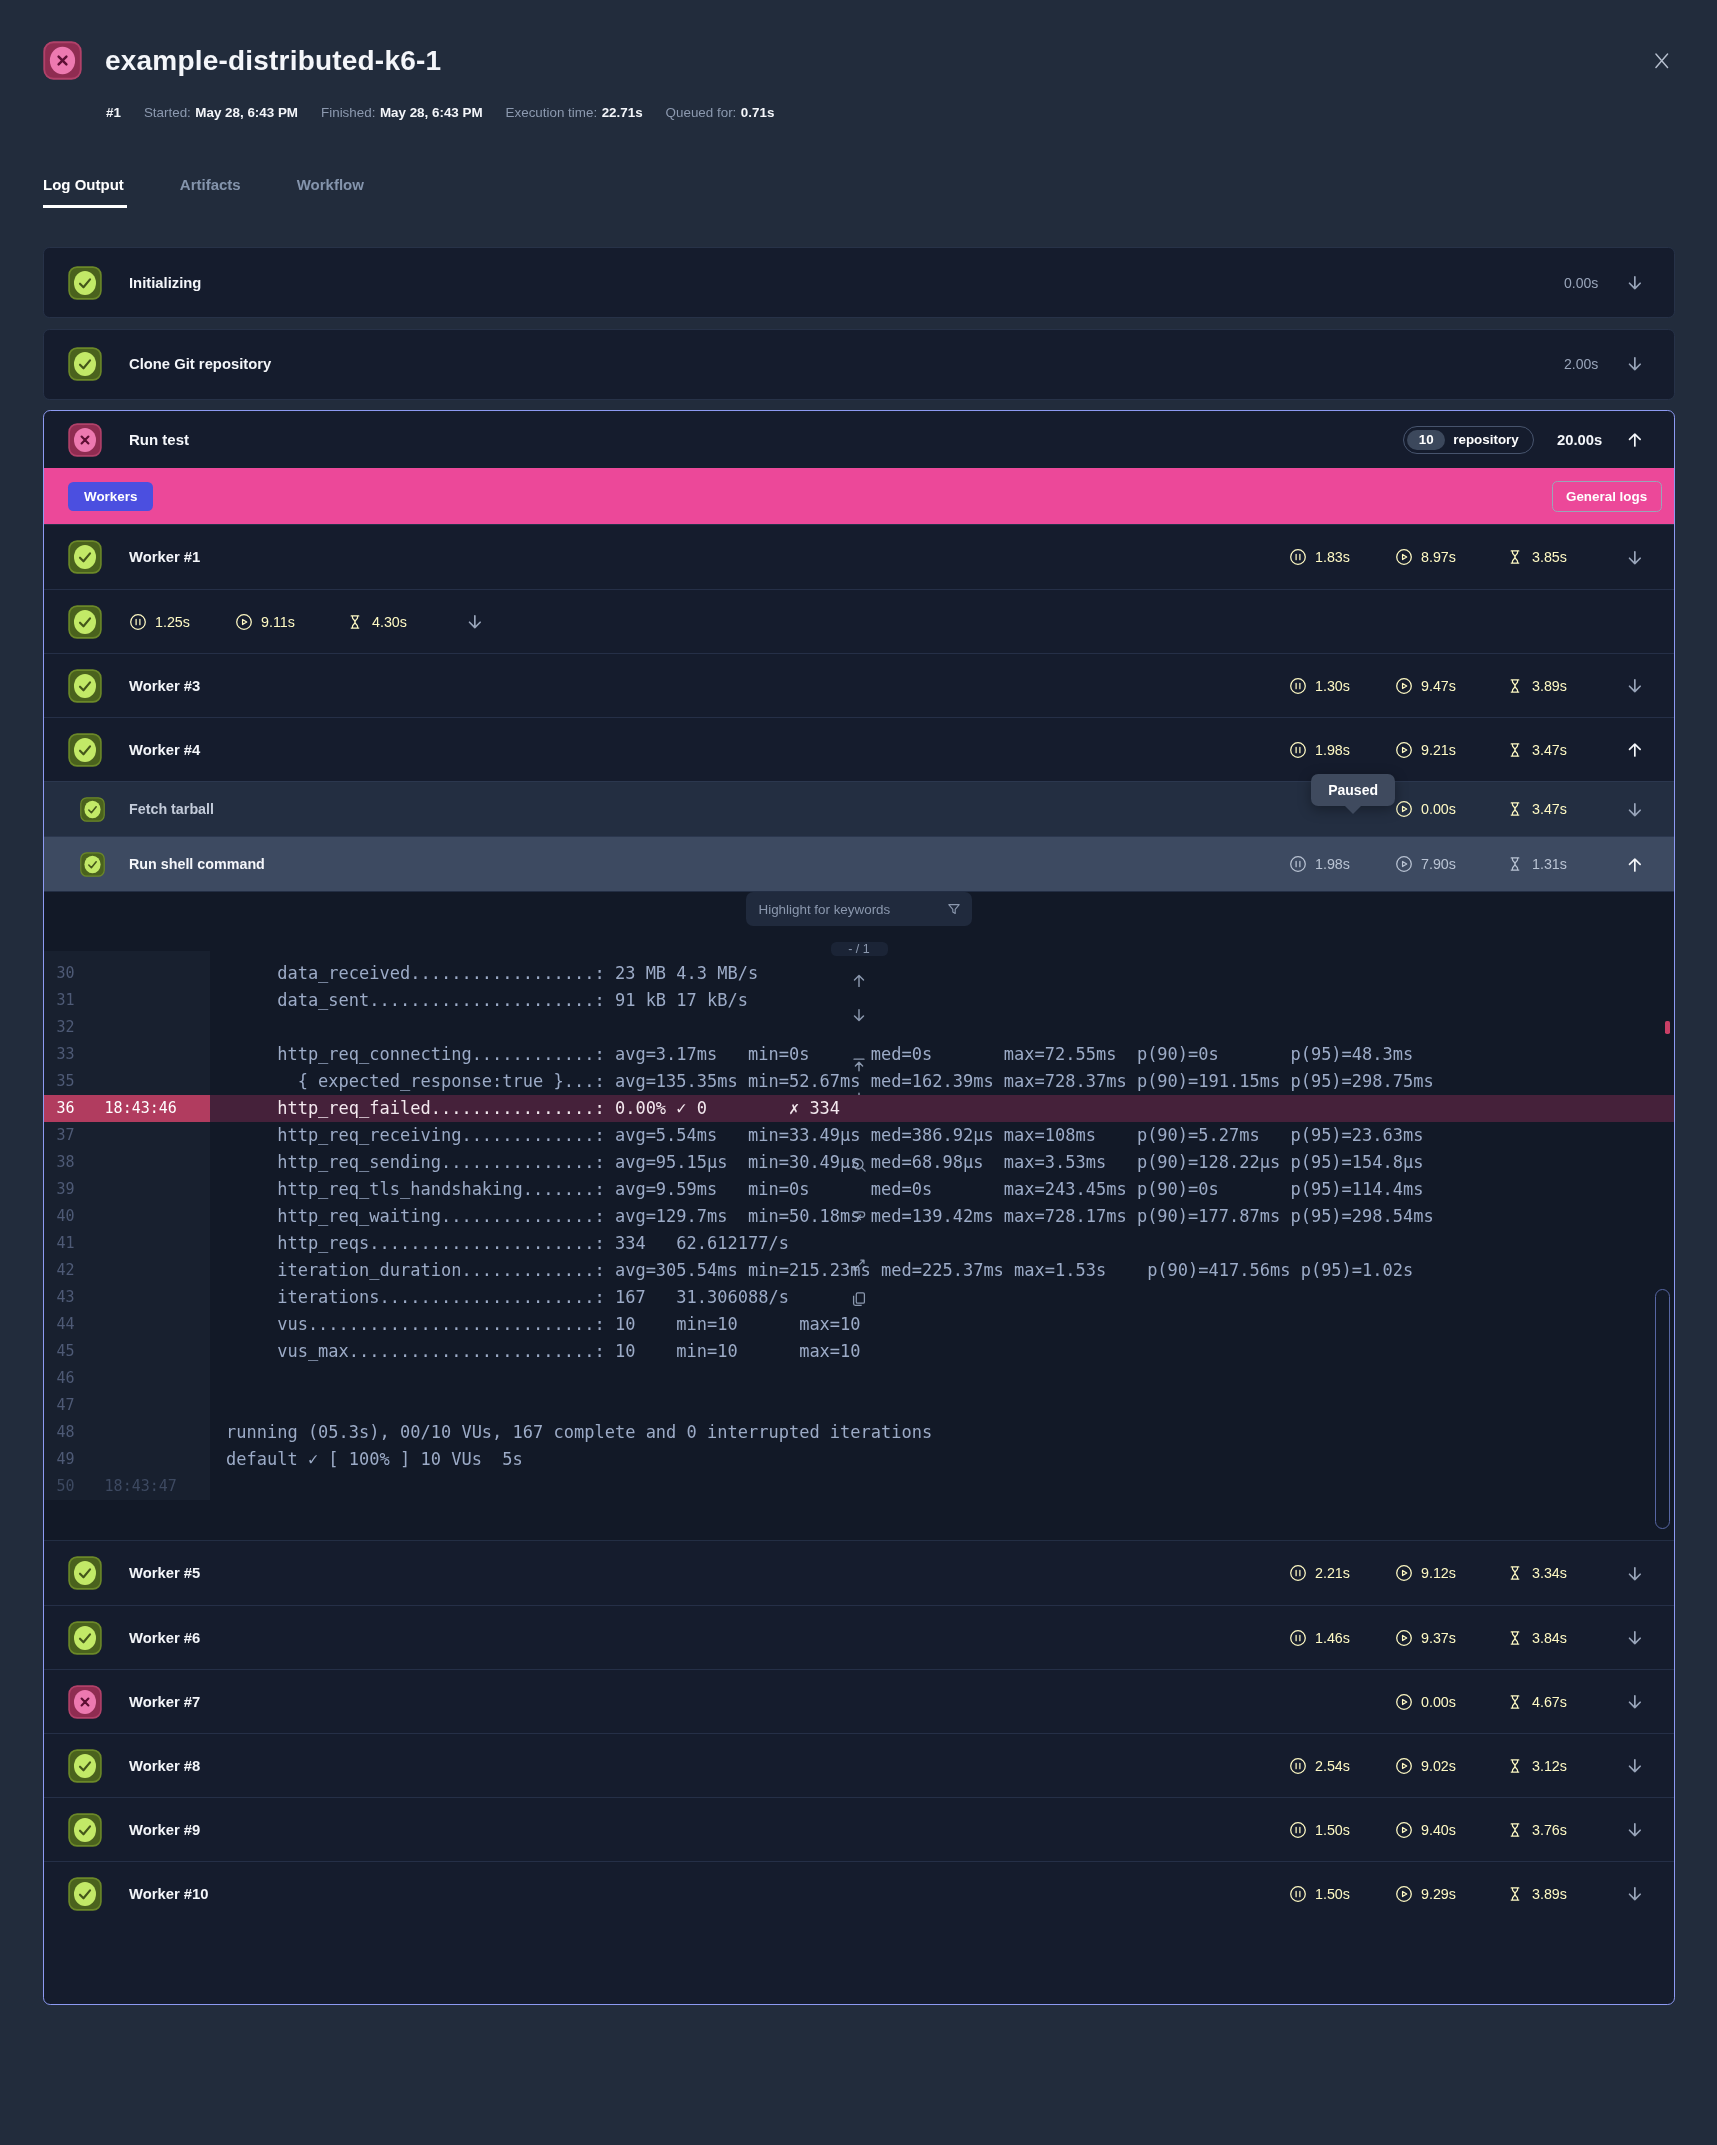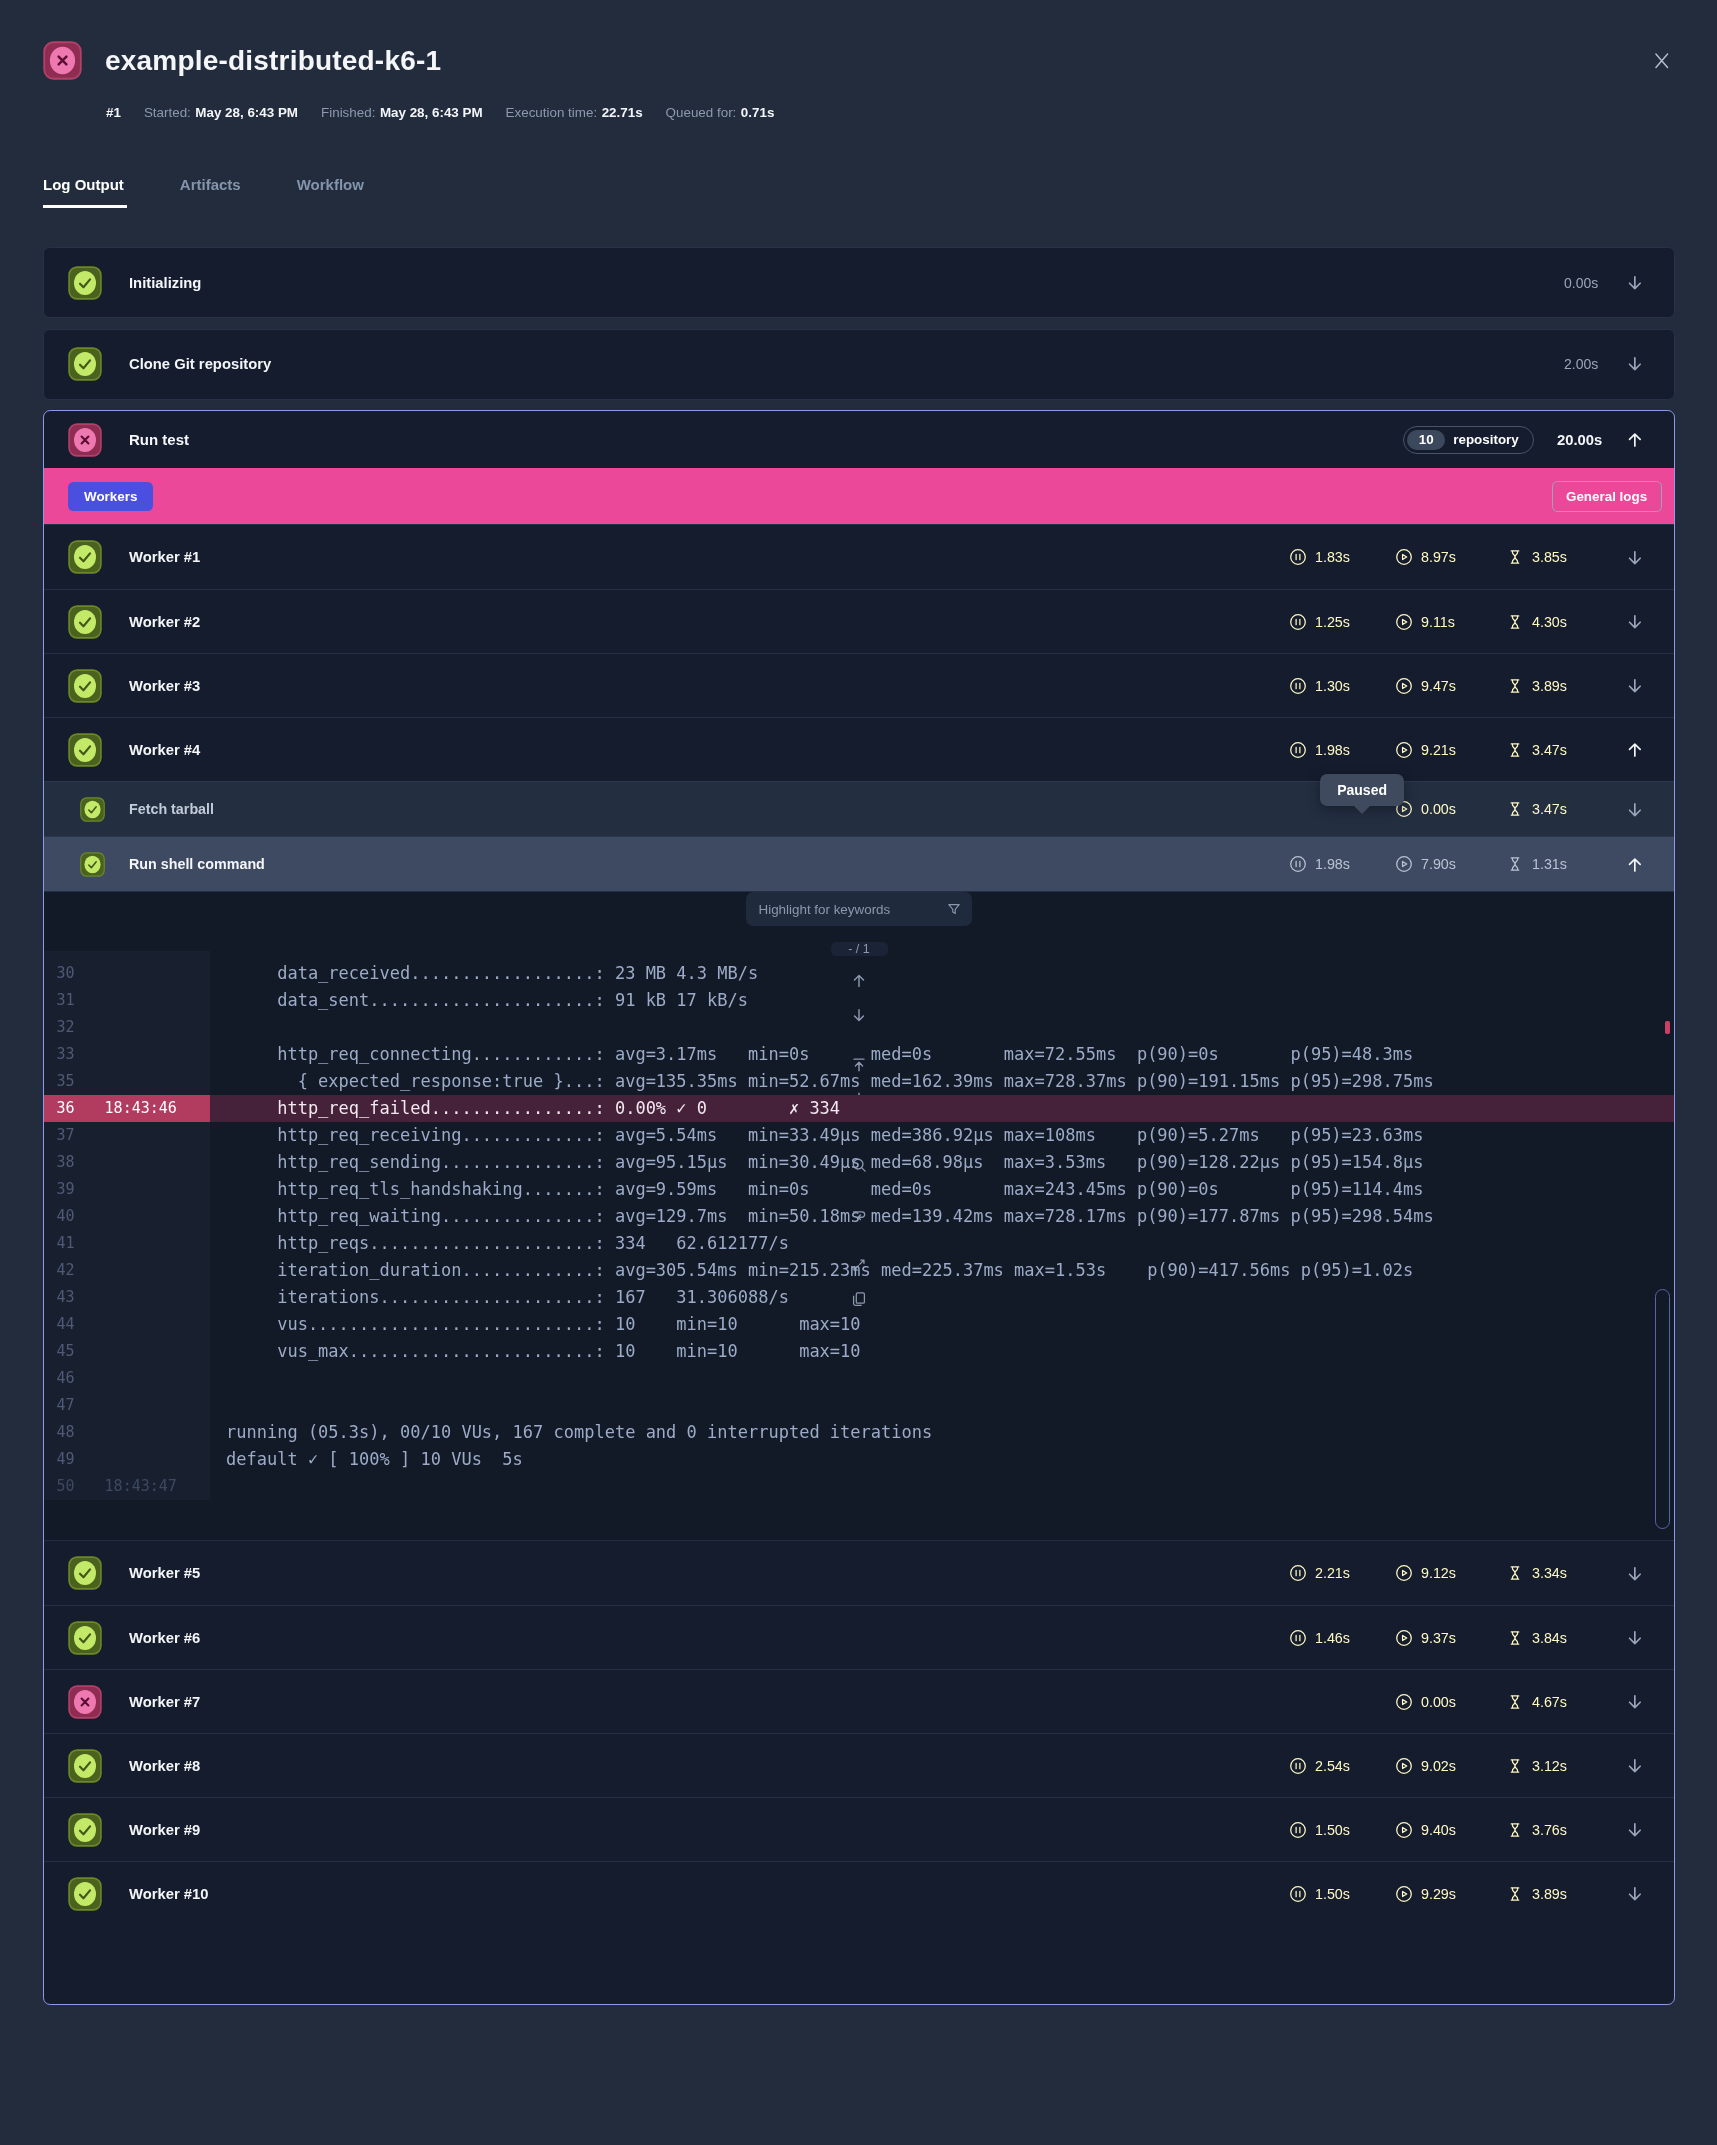--- a/index.html
+++ b/index.html
@@ -70,21 +70,21 @@
   .timing { display:flex; align-items:center; gap:8px; font-size:14.3px; }
   .timing svg { width:18px; height:18px; flex:none; }
   .timings .chev { justify-self:end; }
 
   .srow { height:55px; background:#232e41; border-top:0.9px solid #2b374e; display:flex; align-items:center; gap:24px; padding:0 29px 0 36px; position:relative; cursor:pointer; }
   .srow .wname { font-weight:600; font-size:14.3px; color:#c3cbd9; }
   .srow.selected { background:#3d4a61; }
   .srow.selected .wname { color:#f4f6fa; }
   .srow.selected .timings { color:#b9c3d3; }
 
-  .tooltip { position:absolute; top:-8px; right:270px; background:#3f4a5e; border-radius:7.2px; padding:8px 17px; font-size:14px; font-weight:700; color:#fff; box-shadow:0 3.6px 12.5px rgba(0,0,0,.35); z-index:5; }
+  .tooltip { position:absolute; top:-8px; right:279px; background:#3f4a5e; border-radius:7.2px; padding:8px 17px; font-size:14px; font-weight:700; color:#fff; box-shadow:0 3.6px 12.5px rgba(0,0,0,.35); z-index:5; }
   .tooltip::after { content:""; position:absolute; left:50%; bottom:-8px; margin-left:-8px; border:8px solid transparent; border-top-color:#3f4a5e; border-bottom:none; }
 
   
   .log-panel { background:#121927; border-top:0.9px solid #232e44; border-bottom:0.9px solid #232e44; position:relative; }
   .log-toolbar { height:59px; display:flex; align-items:center; padding:0 23px; gap:16px; color:#8b98ae;flex-direction:column; }
   .kw-input { width:226px; height:34px; background:#202a3d; border:none; border-radius:7.2px; color:#c6cfdd; font-size:13.4px; font-family:"Liberation Sans",sans-serif; padding:0 36px 0 12.5px; }
   .kw-input::placeholder { color:#8b98ae; }
   .kw-wrap { position:relative; display:flex; align-items:center; }
   .kw-wrap .funnel { position:absolute; right:9.9px; color:#8b98ae; display:flex; }
   .tb-counter { min-width:57px; height:30px; background:#1b2436; border-radius:5.4px; display:flex; align-items:center; justify-content:center; font-size:12.5px; color:#8b98ae; white-space:pre; }
@@ -245,21 +245,20 @@
   </div>
         <div class="wrow">
     <span class="sicon ok">
     <svg class="ic-ok" viewBox="0 0 38 38">
               <rect x="1.2" y="1.2" width="35.6" height="35.6" rx="9" fill="#4a621d" stroke="#6b8828" stroke-width="1.8"></rect>
               <ellipse cx="19" cy="19" rx="12.3" ry="13.4" fill="#c2e967"></ellipse>
               <path d="M13.4 19.8l3.9 4 7.3-8.8" stroke="#44571a" stroke-width="2.4" fill="none" stroke-linecap="round" stroke-linejoin="round"></path>
             </svg>
 
   </span>
-    <span class="wname">Worker #2</span>
     <span class="timings">
     <span class="timing t-pause">
       <svg viewBox="0 0 20 20" fill="none" stroke="currentColor" stroke-width="1.4" stroke-linecap="round">
                 <circle cx="10" cy="10" r="8.1"></circle>
                 <path d="M7.9 7v6M12.1 7v6"></path>
               </svg>
       <b class="tv" style="font-weight:400">1.25s</b>
     </span>
     <span class="timing t-play">
       <svg viewBox="0 0 20 20" fill="none" stroke="currentColor" stroke-width="1.4" stroke-linecap="round" stroke-linejoin="round">

